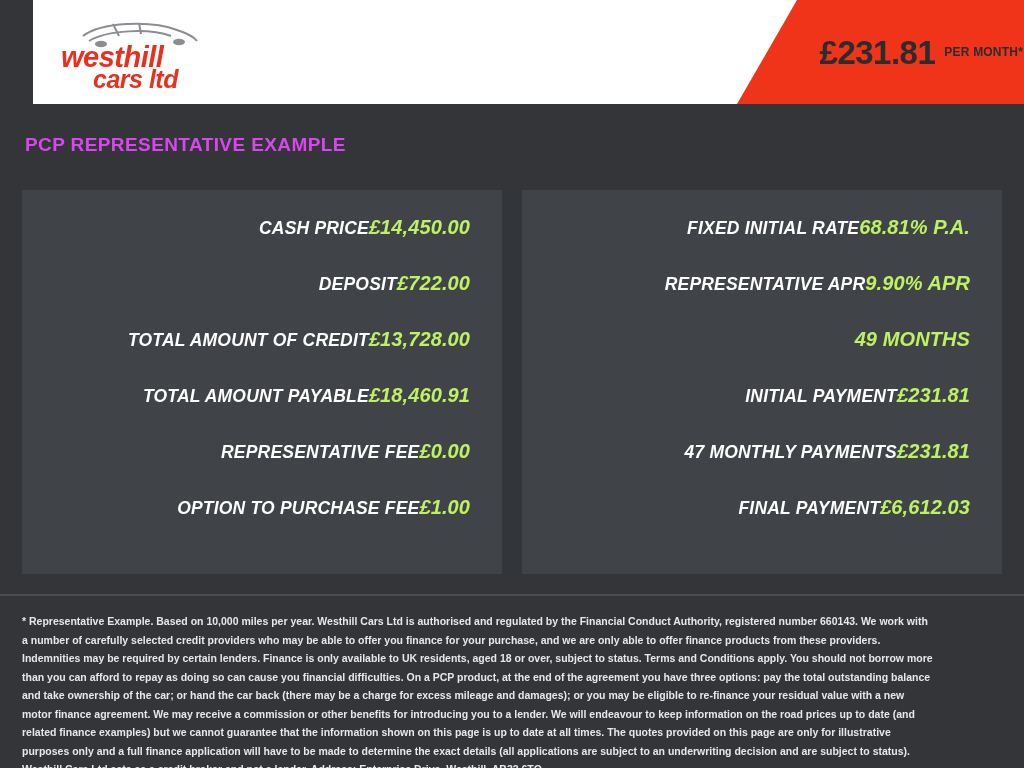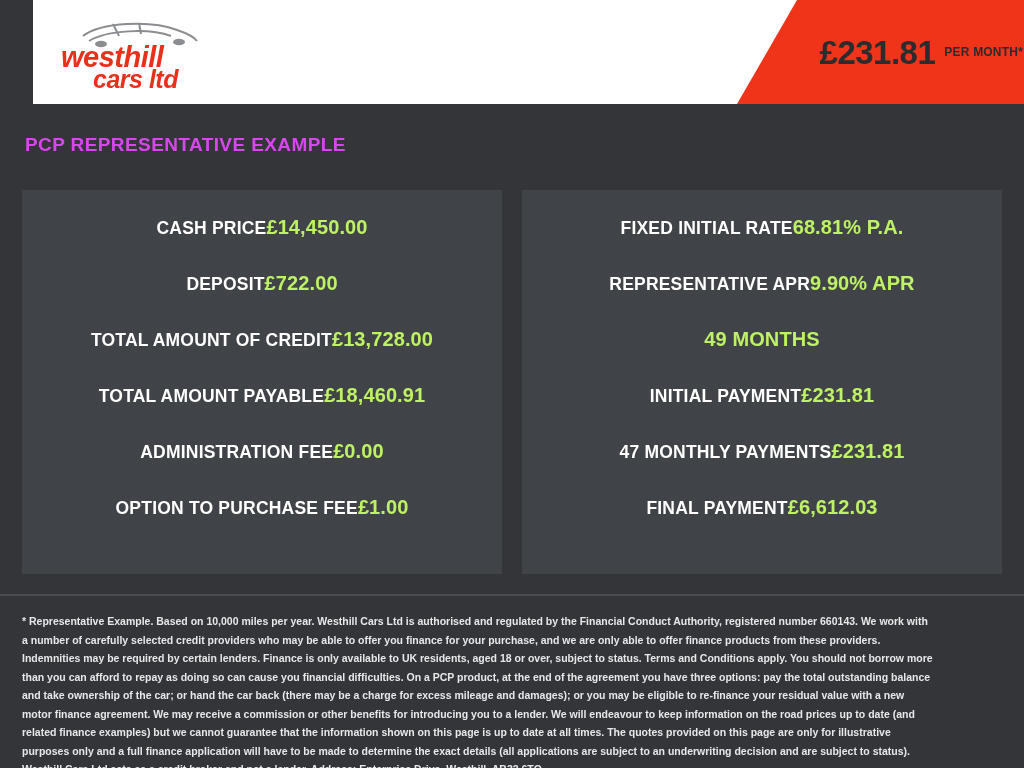--- a/index.html
+++ b/index.html
@@ -81,22 +81,23 @@
     gap: 20px;
   }
   .panel {
     width: 480px;
     background: #404347;
     padding: 26px 32px 22px 32px;
   }
   .row {
     display: flex;
     align-items: baseline;
-    justify-content: center;
+    justify-content: flex-end;
     height: 56px;
+    font-style: italic;
   }
   .row-label {
     font-size: 17.5px;
     font-weight: bold;
     color: #ffffff;
     letter-spacing: 0.2px;
     white-space: nowrap;
   }
   .row-value {
     font-size: 20px;
@@ -172,21 +173,21 @@
       </div>
       <div class="row">
         <span class="row-label">TOTAL AMOUNT OF CREDIT</span>
         <span class="row-value">£13,728.00</span>
       </div>
       <div class="row">
         <span class="row-label">TOTAL AMOUNT PAYABLE</span>
         <span class="row-value">£18,460.91</span>
       </div>
       <div class="row">
-        <span class="row-label">ADMINISTRATION FEE</span>
+        <span class="row-label">REPRESENTATIVE FEE</span>
         <span class="row-value">£0.00</span>
       </div>
       <div class="row">
         <span class="row-label">OPTION TO PURCHASE FEE</span>
         <span class="row-value">£1.00</span>
       </div>
     </div>
 
     <div class="panel">
       <div class="row">

